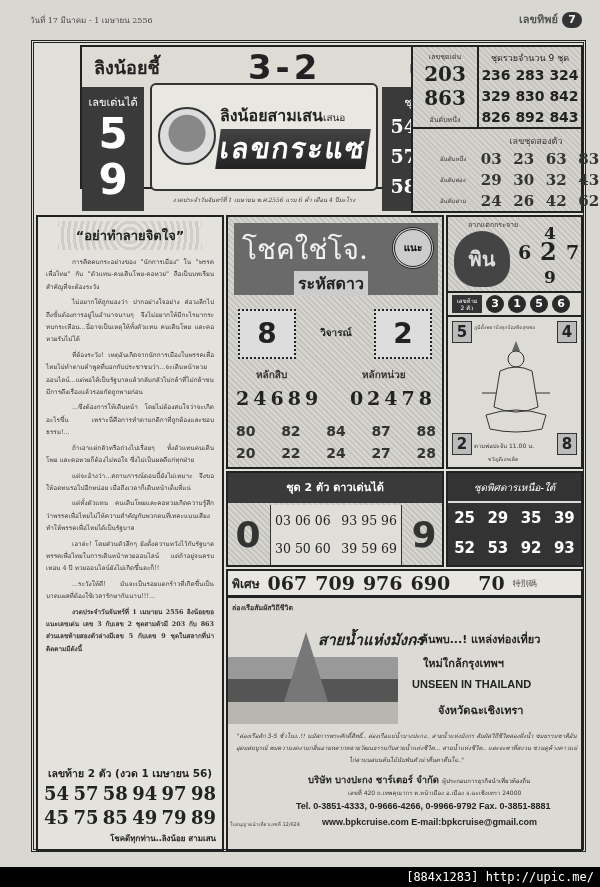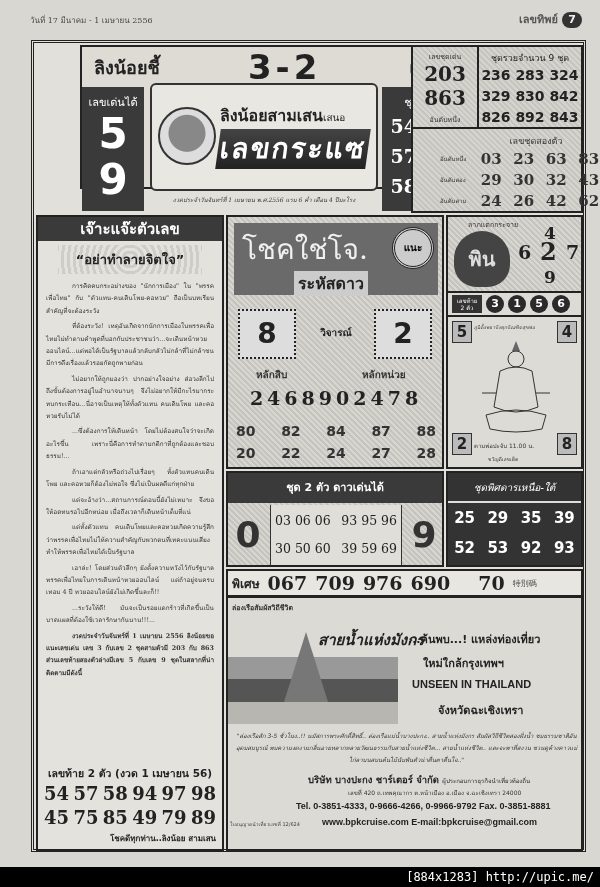--- a/index.html
+++ b/index.html
@@ -60,21 +60,21 @@
 
   
   .box-mid { position: absolute; left: 192px; top: 172px; width: 218px; height: 254px; border: 2px solid #222; background: repeating-linear-gradient(45deg, #c6c4bf 0 2px, #d8d6d1 2px 4px); }
   .bm-banner { position: absolute; left: 6px; top: 6px; width: 204px; height: 72px; background: #6a6a6a; }
   .bm-title { position: absolute; left: 8px; top: 4px; font-size: 28px; color: #f0f0f0; font-family: "DejaVu Serif", serif; }
   .bm-ring { position: absolute; right: 4px; top: 4px; width: 42px; height: 42px; border-radius: 50%; border: 3px double #222; background: #ccc; font-size: 10px; font-weight: bold; text-align: center; line-height: 36px; }
   .bm-sub { position: absolute; left: 60px; top: 48px; font-size: 16px; font-weight: bold; color: #222; background: #ccc; padding: 0 4px; }
   .bm-digit { position: absolute; top: 92px; width: 58px; height: 50px; border: 2px dotted #222; background: #ddd; font-size: 28px; font-weight: bold; text-align: center; line-height: 46px; color: #222; }
   .bm-mid { position: absolute; top: 108px; left: 80px; width: 56px; text-align: center; font-size: 10px; color: #222; font-weight: bold; }
   .bm-lbl { position: absolute; top: 150px; font-size: 10px; font-weight: bold; color: #333; }
-  .bm-row1 { position: absolute; left: 8px; top: 170px; width: 200px; display: flex; justify-content: center; font-size: 19px; font-family: "DejaVu Serif", serif; font-weight: bold; color: #222; }
+  .bm-row1 { position: absolute; left: 8px; top: 170px; width: 200px; display: flex; justify-content: space-between; font-size: 19px; font-family: "DejaVu Serif", serif; font-weight: bold; color: #222; }
   .bm-row { position: absolute; left: 8px; width: 200px; display: flex; justify-content: space-between; font-size: 14px; font-weight: bold; color: #333; }
 
   
   .box-rm { position: absolute; left: 412px; top: 172px; width: 137px; height: 254px; border: 2px solid #222; background: #dddbd6; }
   .rm-top { height: 76px; background: repeating-linear-gradient(45deg, #c6c4bf 0 2px, #d8d6d1 2px 4px); border-bottom: 2px solid #222; position: relative; }
   .rm-top .lbl { position: absolute; left: 20px; top: 2px; font-size: 7px; color: #333; }
   .rm-top .blob { position: absolute; left: 6px; top: 14px; width: 56px; height: 56px; border-radius: 50% 50% 40% 40%; background: #444; color: #ddd; font-size: 20px; font-weight: bold; text-align: center; line-height: 56px; }
   .rm-top .n { position: absolute; font-family: "DejaVu Serif", serif; font-weight: bold; color: #222; }
   .rm-tail { height: 24px; display: flex; align-items: center; padding-left: 4px; gap: 4px; border-bottom: 2px solid #222; }
   .rm-tail .lbl { background: #333; color: #fff; font-size: 6px; padding: 2px 3px; width: 30px; text-align: center; line-height: 7px; }
@@ -214,26 +214,25 @@
               <span>24</span>
               <span>26</span>
               <span>42</span>
               <span>62</span>
             </span>
         </div>
       </div>
     </div>
 
     <div class="col-left">
-      <div class="cl-head">เจ๊าะแจ๊ะตัวเลข</div>
       <div class="cl-sub">“อย่าทำลายจิตใจ”</div>
       <div class="cl-body">
         <p>การคิดคบกระอย่างของ "นักการเมือง" ใน "พรรคเพื่อไทย" กับ "ตัวแทน-คนเดินโพย-คอหวย" ถือเป็นบทเรียนสำคัญที่จะต้องระวัง</p>
+        <p>ไม่อยากให้ถูกมองว่า ปากอย่างใจอย่าง ส่อวงลีกไปถึงขั้นต้องการอยู่ในอำนาจนานๆ จึงไม่อยากให้มีกะไรมากระทบกระเทือน...นี่อาจเป็นเหตุให้ทั้งตัวแทน คนเดินโพย และคอหวยรับไม่ได้</p>
         <p>ที่ต้องระวัง! เหตุอันเกิดจากนักการเมืองในพรรคเพื่อไทยไม่ทำตามคำพูดที่บอกกับประชาชนว่า...จะเดินหน้าหวยออนไลน์...แต่พอได้เป็นรัฐบาลแล้วกลับกลัวไม่กล้าที่ไม่กล้าชน มีการดึงเรื่องแล้วรอยกัดถูกพายก่อน</p>
-        <p>ไม่อยากให้ถูกมองว่า ปากอย่างใจอย่าง ส่อวงลีกไปถึงขั้นต้องการอยู่ในอำนาจนานๆ จึงไม่อยากให้มีกะไรมากระทบกระเทือน...นี่อาจเป็นเหตุให้ทั้งตัวแทน คนเดินโพย และคอหวยรับไม่ได้</p>
         <p>...ซึ่งต้องการให้เดินหน้า โดยไม่ต้องสนใจว่าจะเกิดอะไรขึ้น เพราะนี่คือการทำตามกติกาที่ถูกต้องและชอบธรรม!...</p>
         <p>ถ้าเอาแต่กลัวหรือถ่วงไปเรื่อยๆ ทั้งตัวแทนคนเดินโพย และคอหวยก็ต้องไม่พอใจ ซึ่งไม่เป็นผลดีแก่ทุกฝ่าย</p>
         <p>แต่จะอ้างว่า...สถานการณ์ตอนนี้ยังไม่เหมาะ จึงขอให้อดทนรอไปอีกหน่อย เมื่อถึงเวลาก็เดินหน้าเต็มที่แน่</p>
         <p>แต่ทั้งตัวแทน คนเดินโพยและคอหวยเกิดความรู้สึกว่าพรรคเพื่อไทยไม่ให้ความสำคัญกับพวกตนที่เทคะแนนเสียงทำให้พรรคเพื่อไทยได้เป็นรัฐบาล</p>
         <p>เอาล่ะ! โดยส่วนตัวลึกๆ ยังตั้งความหวังไว้กับรัฐบาลพรรคเพื่อไทยในการเดินหน้าหวยออนไลน์ แต่ถ้าอยู่จนครบเทอม 4 ปี หวยออนไลน์ยังไม่เกิดขึ้นละก็!!</p>
         <p>...ระวังให้ดี! มันจะเป็นรอยแตกร้าวที่เกิดขึ้นเป็นบาดแผลที่ต้องใช้เวลารักษากันนาน!!!...</p>
         <p class="b">งวดประจำวันจันทร์ที่ 1 เมษายน 2556 ลิงน้อยขอแนะเลขเด่น เลข 3 กับเลข 2 ชุดสามตัวมี 203 กับ 863 ส่วนเลขท้ายสองตัวล่างมีเลข 5 กับเลข 9 ชุดในสลากที่น่าติดตามมีดังนี้</p>
       </div>
       <div class="cl-last">
         <div class="h">เลขท้าย 2 ตัว (งวด 1 เมษายน 56)</div>

